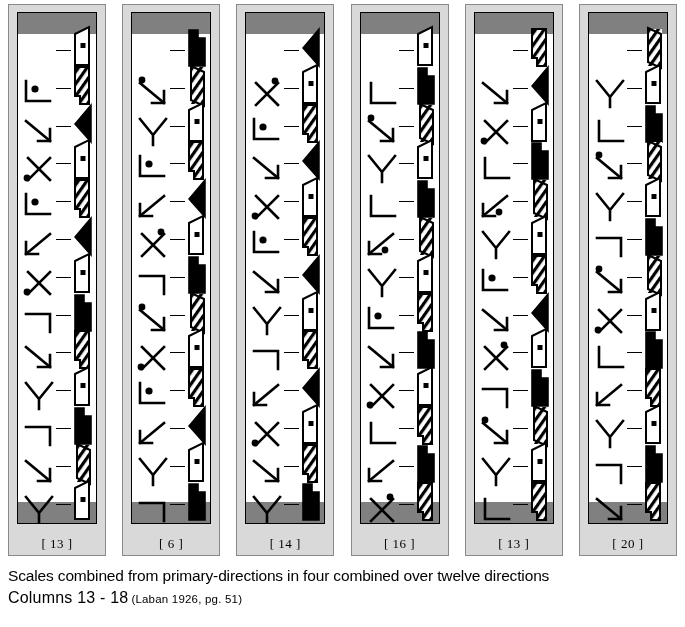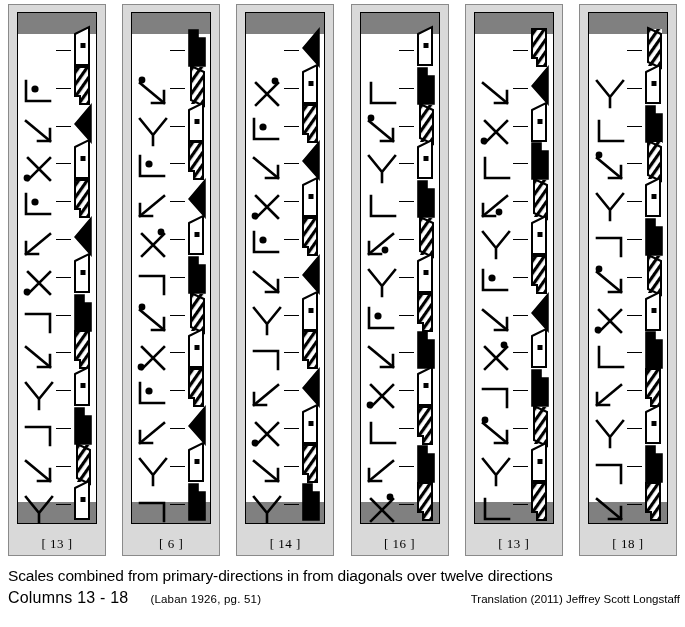--- a/index.html
+++ b/index.html
@@ -78,23 +78,23 @@
     font-size:15.5px;
     font-weight:500;
     letter-spacing:-0.15px;
     white-space:nowrap;
     line-height:20px;
   }
   .cap-line2{
     display:flex;align-items:baseline;justify-content:space-between;
     line-height:22px;margin-top:1px;
   }
-  .cap-left{display:flex;align-items:baseline;white-space:nowrap;gap:10px;}
+  .cap-left{display:flex;align-items:baseline;white-space:nowrap;}
   .cap-cols{font-size:16px;font-weight:500;letter-spacing:0.2px;}
-  .cap-src{font-size:11.5px;margin-left:12px;letter-spacing:0.2px;}
+  .cap-src{font-size:11.5px;margin-left:3px;letter-spacing:0.2px;}
   .cap-right{font-size:11.5px;white-space:nowrap;letter-spacing:0px;}
 </style>
 </head>
 <body>
 
 <div id="sheet">
 
   <div class="columns-row">
       <div class="column-card">
         <div class="column-inner">
@@ -1524,28 +1524,27 @@
                       <rect width="7" height="7" fill="#fff"></rect>
                       <rect width="3.2" height="7" fill="#000"></rect>
                     </pattern>
                   </defs>
                   <path d="M3,5 L17,5 L17,42 L8,42 L8,34 L3,34 Z" fill="url(#h77)" stroke="#000" stroke-width="2"></path>
                 </svg>
               </div>
             </div>
           </div>
         </div>
-        <div class="column-label">[ 18 ]</div>
+        <div class="column-label">[ 20 ]</div>
       </div>
     </div>
 
   <div class="caption">
-    <div class="cap-line1">Scales combined from primary-directions in from diagonals over twelve directions</div>
+    <div class="cap-line1">Scales combined from primary-directions in four combined over twelve directions</div>
     <div class="cap-line2">
       <span class="cap-left">
         <span class="cap-cols">Columns 13 - 18</span>
         <span class="cap-src">(Laban  1926,  pg. 51)</span>
       </span>
-      <span class="cap-right">Translation (2011) Jeffrey Scott Longstaff</span>
     </div>
   </div>
 
 </div>
 
 </body></html>

